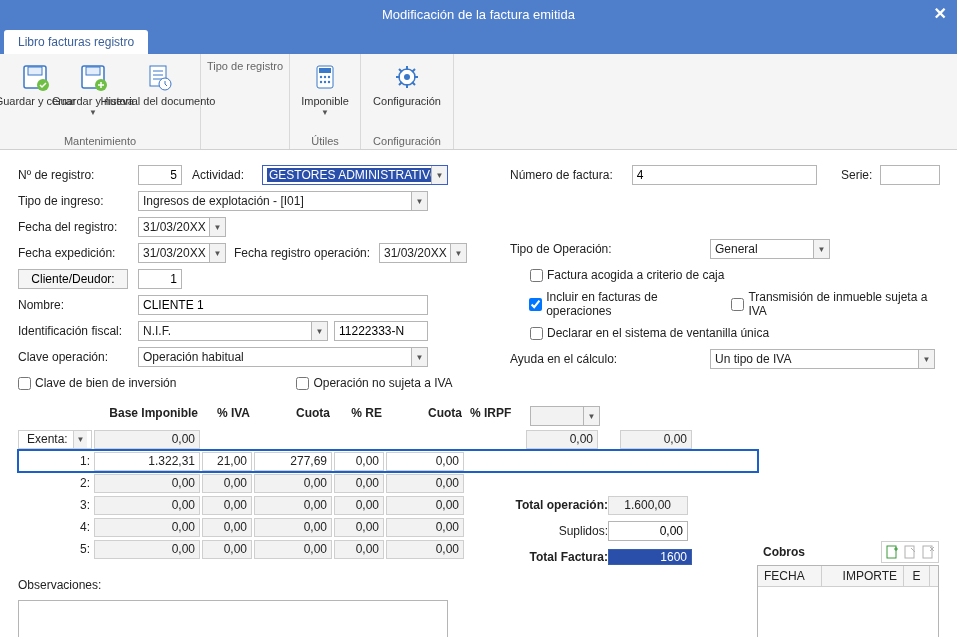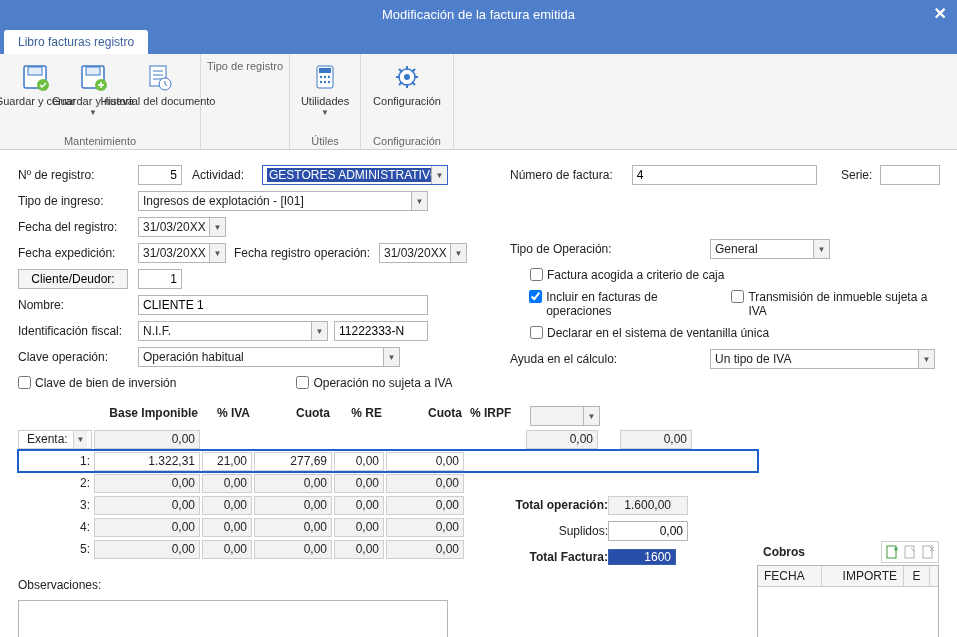--- a/index.html
+++ b/index.html
@@ -28,21 +28,21 @@
 .row { display: flex; align-items: center; margin-bottom: 4px; min-height: 22px; }
 .lbl { width: 120px; font-size: 12px; color: #222; }
 input.fld, select.fld, .fld-btn, .combo {
   border: 1px solid #b5b5b5; height: 20px; font-size: 12px; padding: 0 4px; background: #fff;
 }
 .combo { display: inline-flex; align-items: center; position: relative; }
 .combo .arrow { width: 16px; border-left: 1px solid #b5b5b5; height: 18px; display: flex; align-items: center; justify-content: center; font-size: 8px; color: #555; background: #f2f2f2; cursor: pointer; margin-right: -4px; }
 .fld.hlval { background: #2a4faa; color: #fff; text-align: right; padding-right: 4px; }
 .selected-text { background: #2a4faa; color: #fff; padding: 0 2px; }
 .btn-small { border: 1px solid #b5b5b5; background: #f5f5f5; height: 20px; padding: 0 8px; font-size: 12px; cursor: pointer; }
-.chk { display: inline-flex; align-items: flex-start; gap: 4px; font-size: 12px; }
+.chk { display: inline-flex; align-items: center; gap: 4px; font-size: 12px; }
 .chk input { width: 13px; height: 13px; }
 
 .col-left { width: 460px; }
 .col-right { position: absolute; left: 510px; top: 14px; width: 430px; }
 
 
 .iva-wrap { margin-top: 10px; width: 740px; }
 .iva-head { display: flex; font-size: 12px; font-weight: 600; background: #fff; border-bottom: 0; }
 .iva-head > div, .iva-row > div { padding: 2px 4px; }
 .c-label { width: 76px; text-align: right; }
@@ -146,21 +146,21 @@
               <rect x="7" y="4" width="16" height="22" rx="2" fill="#fff" stroke="#3a78c9"></rect>
               <rect x="9" y="6" width="12" height="5" fill="#3a78c9"></rect>
               <circle cx="11" cy="15" r="1.2" fill="#3a78c9"></circle>
               <circle cx="15" cy="15" r="1.2" fill="#3a78c9"></circle>
               <circle cx="19" cy="15" r="1.2" fill="#3a78c9"></circle>
               <circle cx="11" cy="20" r="1.2" fill="#3a78c9"></circle>
               <circle cx="15" cy="20" r="1.2" fill="#3a78c9"></circle>
               <circle cx="19" cy="20" r="1.2" fill="#3a78c9"></circle>
             </svg>
         </span>
-        <span class="lbl">Utilidades</span>
+        <span class="lbl">Imponible</span>
         <span style="font-size:8px;color:#555;">▼</span>
       </div>
     </div>
     <div class="ribbon-group-label">Útiles</div>
   </div>
 
   <div class="ribbon-group">
     <div class="ribbon-buttons">
       <div class="ribbon-btn" style="width:80px">
         <span class="icon">
@@ -282,21 +282,21 @@
       <span class="lbl">Identificación fiscal:</span>
       <div class="combo" style="width:190px">
         <span style="flex:1">N.I.F.</span>
         <span class="arrow">▼</span>
       </div>
       <span style="width:6px"></span>
       <input class="fld" style="width: 94px;" value="11222333-N">
     </div>
     <div class="row">
       <span class="lbl">Clave operación:</span>
-      <div class="combo" style="width:262px">
+      <div class="combo" style="width:290px">
         <span style="flex:1">Operación habitual</span>
         <span class="arrow">▼</span>
       </div>
     </div>
     <div class="row">
       <label class="chk">
           <input type="checkbox" style="">
           <span>Clave de bien de inversión</span>
         </label>
       <span style="width:120px"></span>
@@ -388,21 +388,21 @@
         <div class="row">
             <span class="lbl" style="width:110px;text-align:right;font-weight:700">Total operación:</span>
           <div class="cell" style="border:1px solid #cfcfcf;background:#f2f2f2;width:80px;height:19px;display:flex;align-items:center;justify-content:flex-end;padding:0 16px">1.600,00</div>
         </div>
         <div class="row">
             <span class="lbl" style="width:110px;text-align:right">Suplidos:</span>
           <input class="fld" style="width: 80px; text-align: right;" value="0,00">
         </div>
         <div class="row">
             <span class="lbl" style="width:110px;text-align:right;font-weight:600">Total Factura:</span>
-          <div class="fld hlval" style="width:68px;border:1px solid #3a5fab;display:flex;align-items:center;justify-content:flex-end">1600</div>
+          <div class="fld hlval" style="width:84px;border:1px solid #3a5fab;display:flex;align-items:center;justify-content:flex-end">1600</div>
         </div>
       </div>
     </div>
   </div>
 
   <div class="obs-row">
     <span class="lbl" style="width:100px">Observaciones:</span>
     <textarea class="obs" style=""></textarea>
     <div class="scroll-arrows">
       <div>▲</div>

